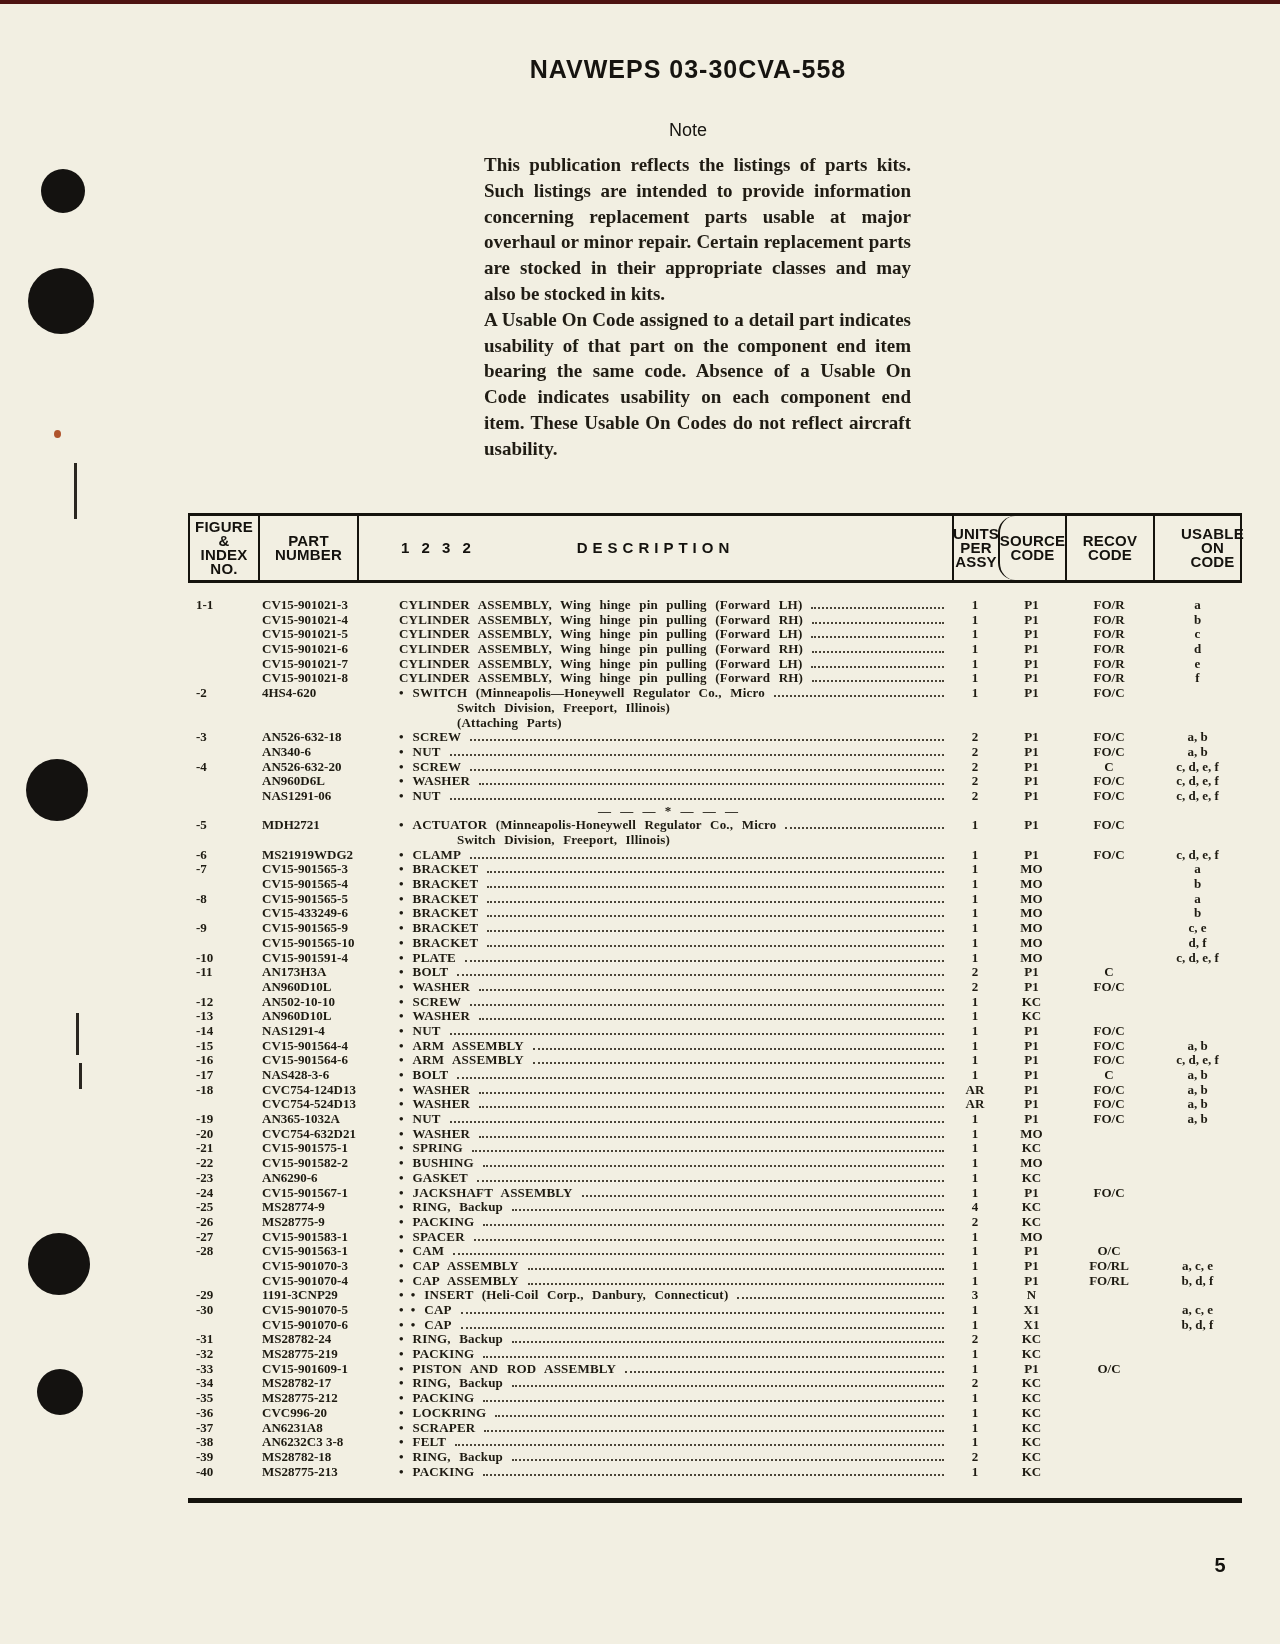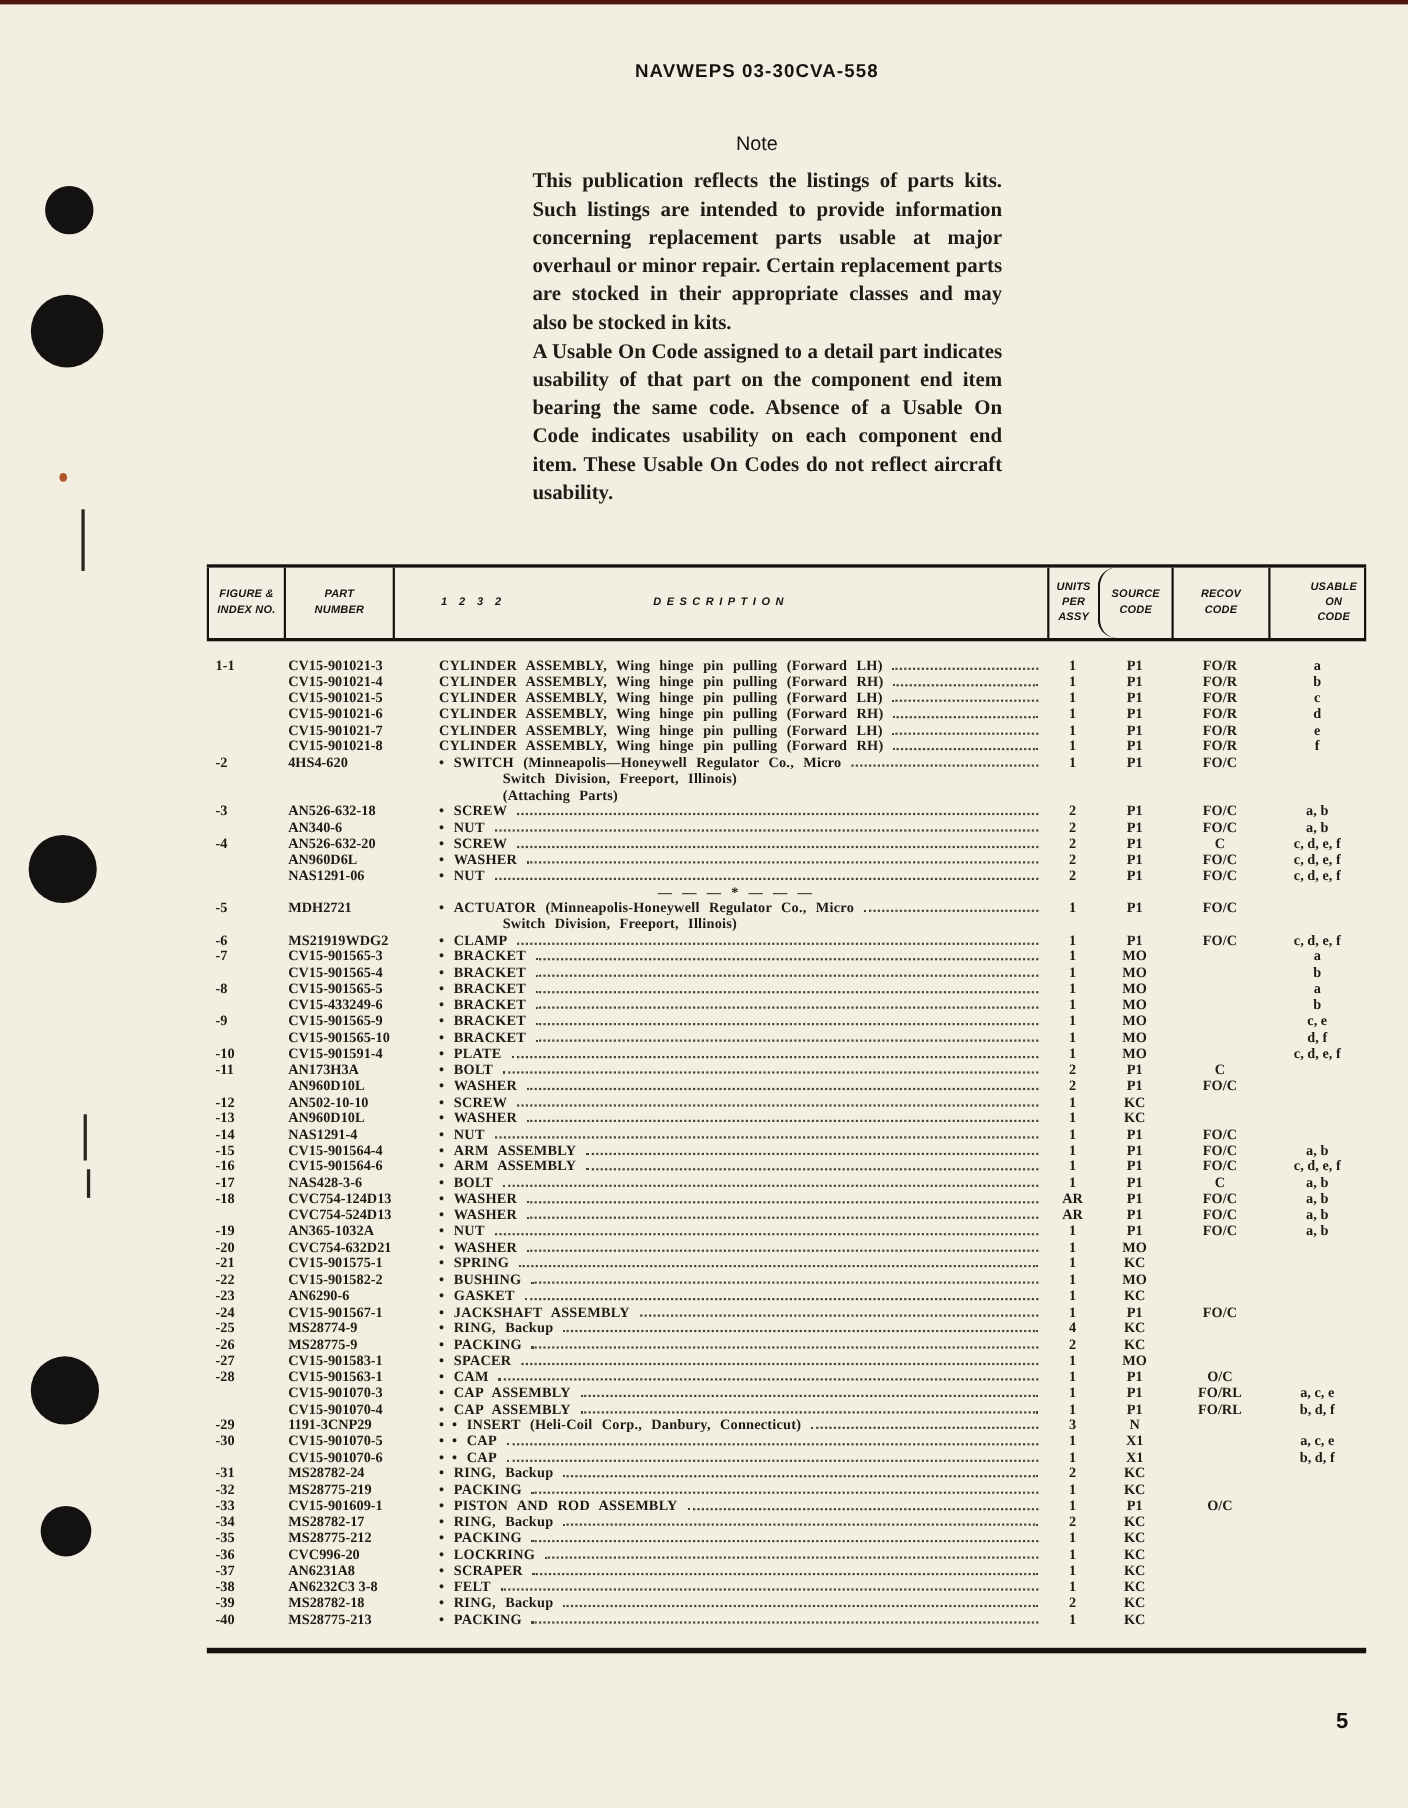--- a/index.html
+++ b/index.html
@@ -6,32 +6,32 @@
   body{width:1280px;height:1644px;position:relative;background:#f2efe2;
        font-family:"Liberation Serif",serif;color:#1c1a13;overflow:hidden;}
   .page{position:absolute;inset:0;}
   .top-edge{position:absolute;left:0;top:0;width:1280px;height:4px;background:#4e1311;}
   
   .dot{position:absolute;background:#141210;border-radius:50%;}
   .artifact{position:absolute;background:#2a2620;}
   .speck{position:absolute;background:#b0542c;border-radius:50%;}
   
   .doc-number{position:absolute;left:348px;top:55px;width:680px;text-align:center;
-      font-family:"Liberation Sans",sans-serif;font-weight:bold;font-size:17px;
+      font-family:"Liberation Sans",sans-serif;font-weight:bold;font-size:25px;
       letter-spacing:1px;color:#161410;}
   .note-title{position:absolute;left:348px;top:120px;width:680px;text-align:center;
       font-family:"Liberation Sans",sans-serif;font-weight:normal;font-size:18px;color:#161410;}
   .note-body{position:absolute;left:484px;top:152px;width:427px;font-size:19px;
       line-height:25.8px;font-weight:bold;text-align:justify;color:#201c14;}
   .note-body p{margin:0;}
   
   .thead{position:absolute;left:188px;top:513px;width:1054px;height:70px;display:flex;
       border-top:3px solid #15130d;border-bottom:3px solid #15130d;box-sizing:border-box;
-      font-family:"Liberation Sans",sans-serif;font-weight:bold;font-size:10px;
-      color:#14120e;font-style:italic;}
+      font-family:"Liberation Sans",sans-serif;font-weight:bold;font-size:15px;
+      color:#14120e;}
   .hcell{border-left:2px solid #15130d;box-sizing:border-box;display:flex;
       align-items:center;justify-content:center;text-align:center;
       white-space:pre-line;line-height:14px;letter-spacing:0.2px;}
   .hcell:last-child{border-right:2px solid #15130d;padding-left:30px;}
   .h-fig{width:70px;}.h-part{width:99px;}
   .h-desc{width:595px;position:relative;}
   .h-units{width:46px;}.h-src{width:67px;border-radius:17px;}.h-recov{width:88px;}.h-use{width:89px;}
   .h1234{position:absolute;left:42px;top:50%;transform:translateY(-50%);letter-spacing:4px;}
   .hdesc-label{width:100%;text-align:center;letter-spacing:5px;}
   

